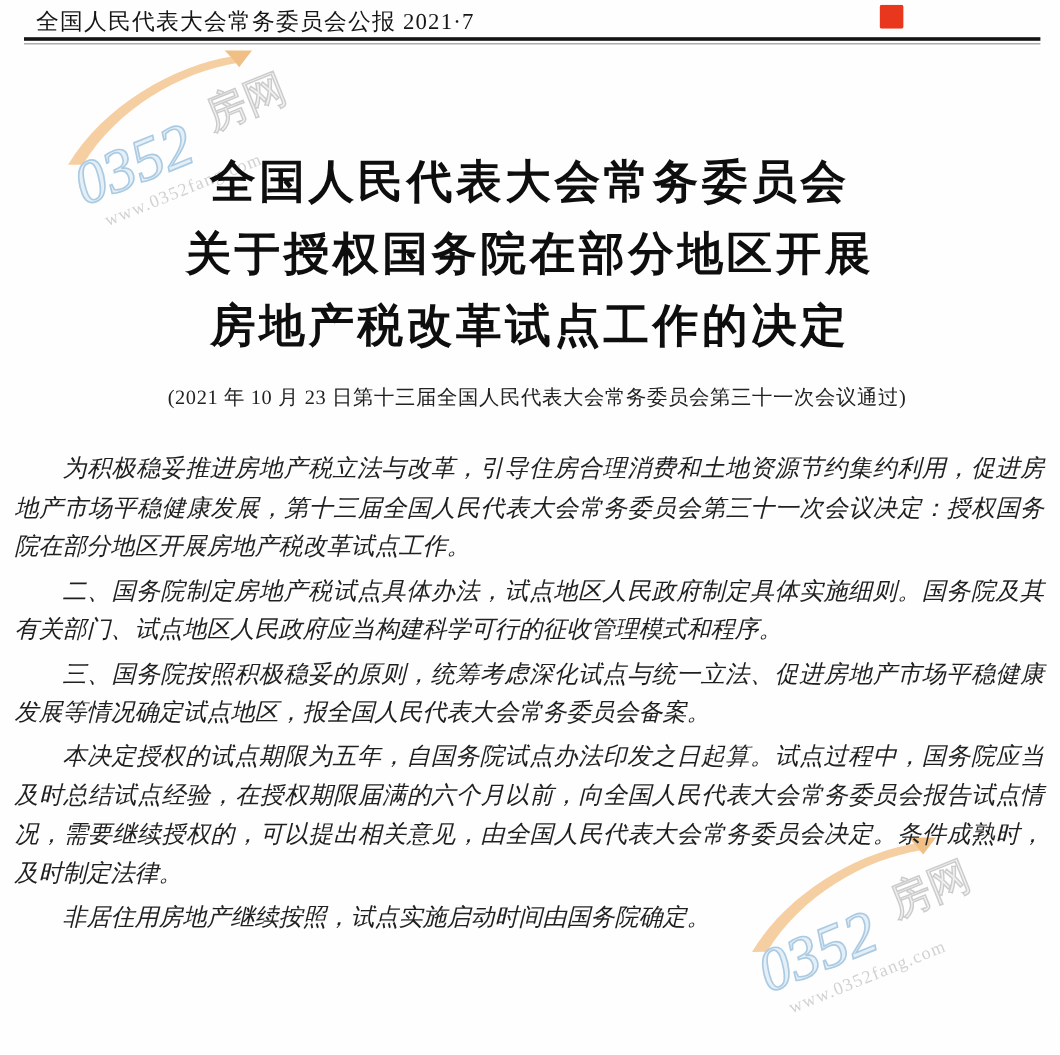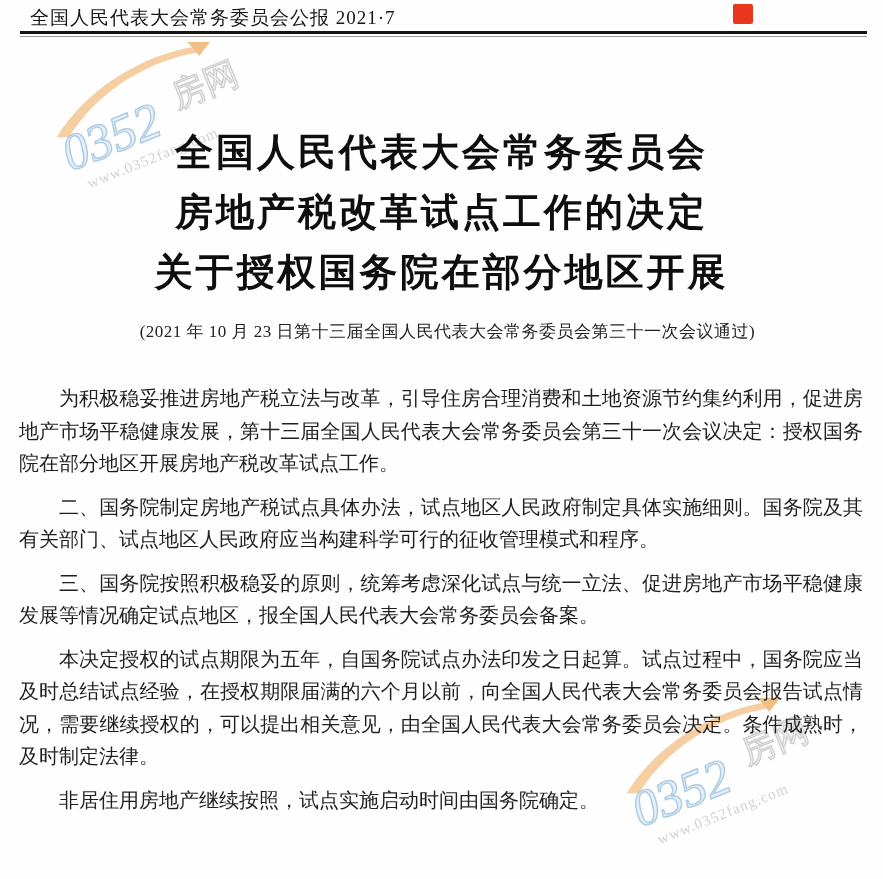--- a/index.html
+++ b/index.html
@@ -36,21 +36,21 @@
   .subtitle {
     position:absolute; left:12px; right:0; top:320px; z-index:1;
     text-align:center; font-size:17px; color:#222222; letter-spacing:0.5px;
   }
   
   .doc-body {
     position:absolute; left:8px; right:9px; top:371px; z-index:1;
     font-size:20px; line-height:32.5px; text-align:justify;
     color:#1f1f1f;
   }
-  .doc-body p { margin:11px; text-indent:2em; }
+  .doc-body p { margin:4px; text-indent:2em;font-style:italic; }
 </style>
 </head>
 <body>
 
 <div class="page">
 
   <div class="journal-title">全国人民代表大会常务委员会公报 2021·7</div>
 
   <span class="red-marker">
     <svg width="20" height="20" viewBox="0 0 20 20" aria-hidden="true">
@@ -80,22 +80,22 @@
         <path d="M140,12 L164,21 L147,31 C145,24 143,18 140,12 Z" fill="#efb97a"></path>
         <text x="6" y="82" font-size="44" font-style="italic" stroke-width="1.2" stroke="#a3c6e0" fill="#e3eef7">0352</text>
         <text x="112" y="66" font-size="30" stroke-width="1" stroke="#c6c6c6" fill="#efefef">房网</text>
         <text x="16" y="102" font-size="13" letter-spacing="1" fill="#cdcdcd">www.0352fang.com</text>
       </g>
     </svg>
   </span>
 
   <h1 class="doc-title">
     <div>全国人民代表大会常务委员会</div>
+    <div>关于授权国务院在部分地区开展</div>
     <div>房地产税改革试点工作的决定</div>
-    <div>关于授权国务院在部分地区开展</div>
   </h1>
 
   <div class="subtitle">(2021 年 10 月 23 日第十三届全国人民代表大会常务委员会第三十一次会议通过)</div>
 
   <div class="doc-body">
     <p>为积极稳妥推进房地产税立法与改革，引导住房合理消费和土地资源节约集约利用，促进房地产市场平稳健康发展，第十三届全国人民代表大会常务委员会第三十一次会议决定：授权国务院在部分地区开展房地产税改革试点工作。</p>
     <p>二、国务院制定房地产税试点具体办法，试点地区人民政府制定具体实施细则。国务院及其有关部门、试点地区人民政府应当构建科学可行的征收管理模式和程序。</p>
     <p>三、国务院按照积极稳妥的原则，统筹考虑深化试点与统一立法、促进房地产市场平稳健康发展等情况确定试点地区，报全国人民代表大会常务委员会备案。</p>
     <p>本决定授权的试点期限为五年，自国务院试点办法印发之日起算。试点过程中，国务院应当及时总结试点经验，在授权期限届满的六个月以前，向全国人民代表大会常务委员会报告试点情况，需要继续授权的，可以提出相关意见，由全国人民代表大会常务委员会决定。条件成熟时，及时制定法律。</p>
     <p>非居住用房地产继续按照，试点实施启动时间由国务院确定。</p>

